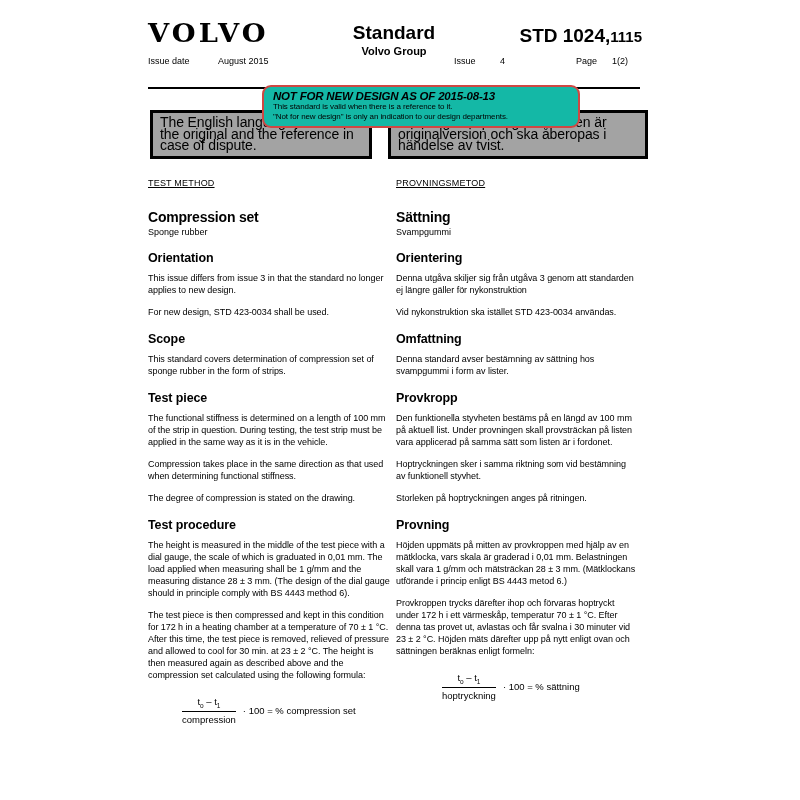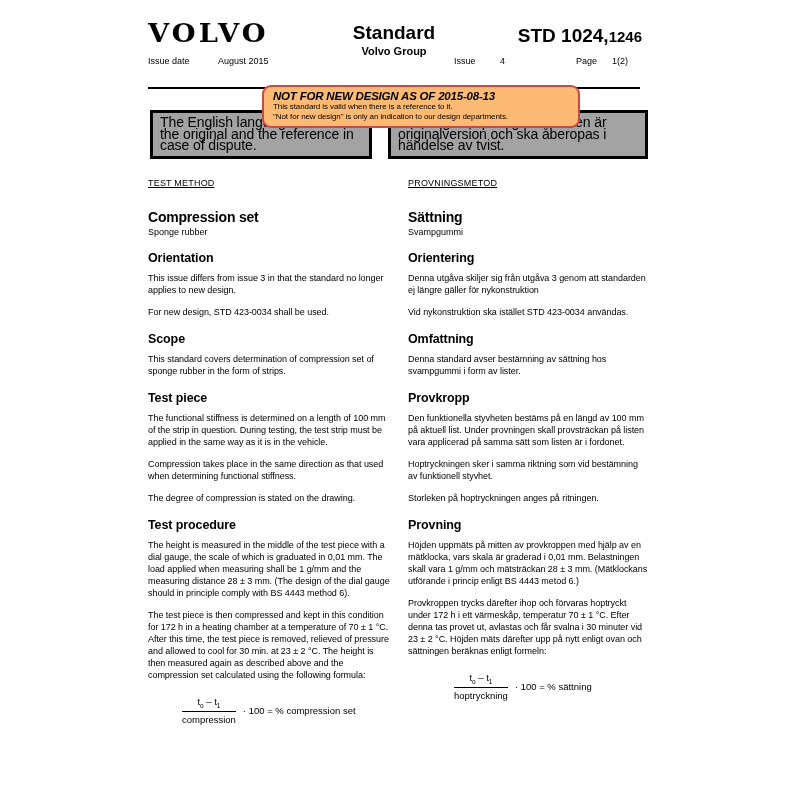--- a/index.html
+++ b/index.html
@@ -22,35 +22,35 @@
   
   .meta-row { position: absolute; left: 148px; top: 56px; width: 492px; height: 13px; font-size: 9px; }
   .meta-row span { position: absolute; top: 0; white-space: nowrap; }
   .m-idl { left: 0; }  .m-idv { left: 70px; }
   .m-il  { left: 306px; } .m-iv { left: 352px; }
   .m-pl  { left: 428px; } .m-pv { left: 464px; }
 
   .rule { position: absolute; left: 148px; top: 87px; width: 492px; border-top: 2px solid #000; }
 
   
-  .warning-box { position: absolute; left: 262px; top: 85px; width: 318px; background: #fdba74;
+  .warning-box { position: absolute; left: 262px; top: 85px; width: 318px; background: #14b8a6;
                  border: 2px solid #cf4743; border-radius: 9px; padding: 3px 9px 4px; z-index: 2; }
   .warning-box .w-title { font-size: 11.5px; font-weight: bold; font-style: italic; letter-spacing: -0.2px; }
   .warning-box .w-line { font-size: 8px; line-height: 10px; letter-spacing: -0.1px; }
 
   
   .notice { position: absolute; top: 110px; border: 3px solid #000; background: #a3a3a3;
             font-size: 14px; line-height: 11.5px; padding: 4px 7px; letter-spacing: -0.1px; }
   .notice-en { left: 150px; width: 222px; }
   .notice-sv { left: 388px; width: 260px; }
 
   
   .col { position: absolute; top: 178px; }
   .col-left  { left: 148px; width: 243px; }
-  .col-right { left: 408px; width: 241px; }
+  .col-right { left: 396px; width: 241px; }
   .kicker { font-size: 9px; letter-spacing: 0.2px; text-decoration: underline; }
   .doc-title { font-size: 14px; font-weight: bold; margin-top: 21px; letter-spacing: -0.2px; }
   .doc-subtitle { font-size: 9px; margin-top: 2px; }
   .section h3 { font-size: 12.5px; font-weight: bold; margin: 14px 0 7px; letter-spacing: -0.1px; }
   .section:first-of-type h3 { margin-top: 31px; }
   .section p { font-size: 9px; line-height: 12px; margin-bottom: 10px; letter-spacing: -0.05px; }
 
   
   .formula { display: flex; align-items: center; gap: 7px; margin-top: 15px; font-size: 9.5px; }
   .col-left  .formula { margin-left: 34px; }
@@ -65,21 +65,21 @@
 <body>
 
 <div class="page">
 
   <div class="logo">VOLVO</div>
   <div class="title-block">
     <div class="t1">Standard</div>
     <div class="t2">Volvo Group</div>
   </div>
   <div class="doc-number">
-    <span class="main">STD 1024,</span><span class="suffix">1246</span>
+    <span class="main">STD 1024,</span><span class="suffix">1115</span>
   </div>
 
   <div class="meta-row">
     <span class="m-idl">Issue date</span>
     <span class="m-idv">August 2015</span>
     <span class="m-il">Issue</span>
     <span class="m-iv">4</span>
     <span class="m-pl">Page</span>
     <span class="m-pv">1(2)</span>
   </div>

